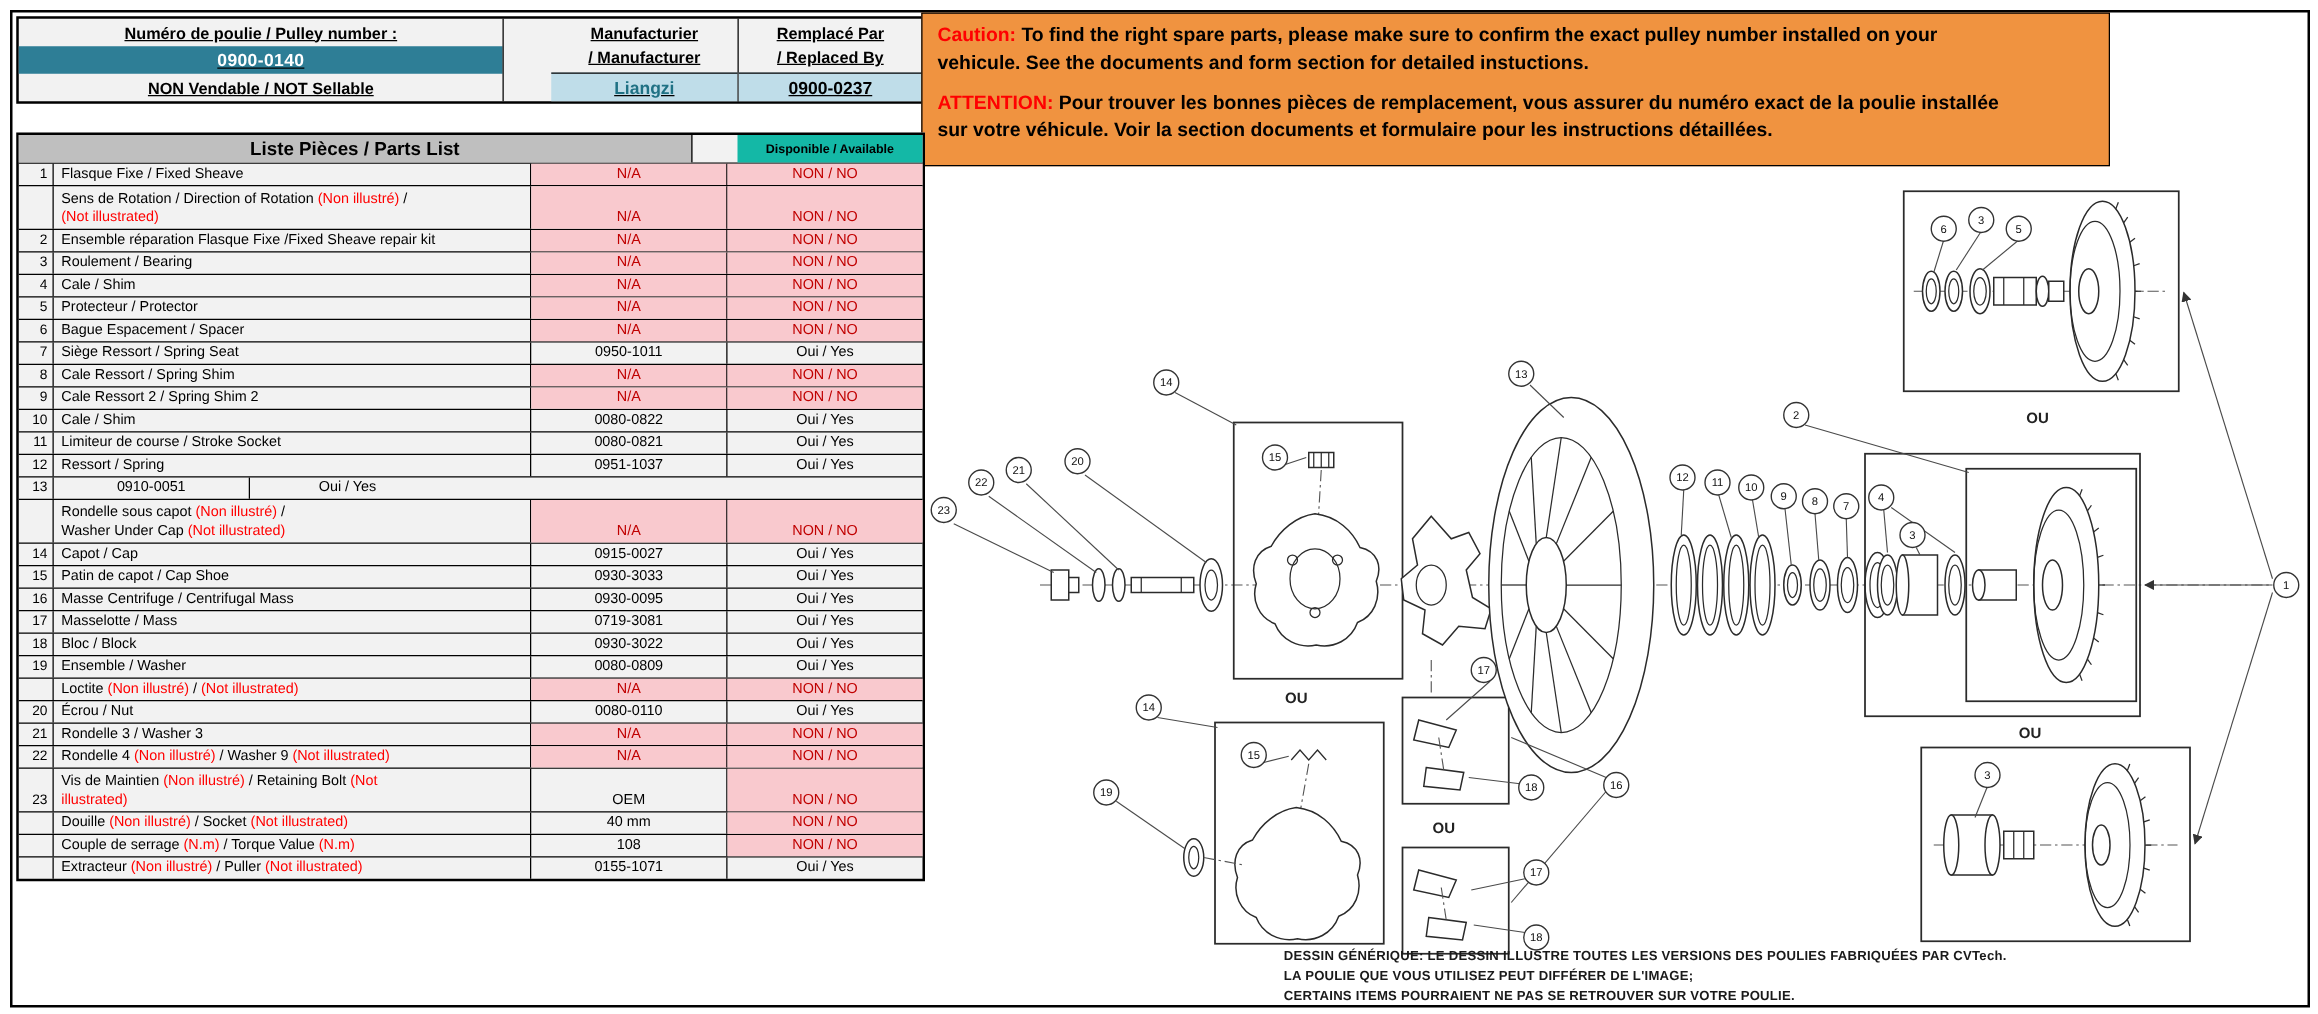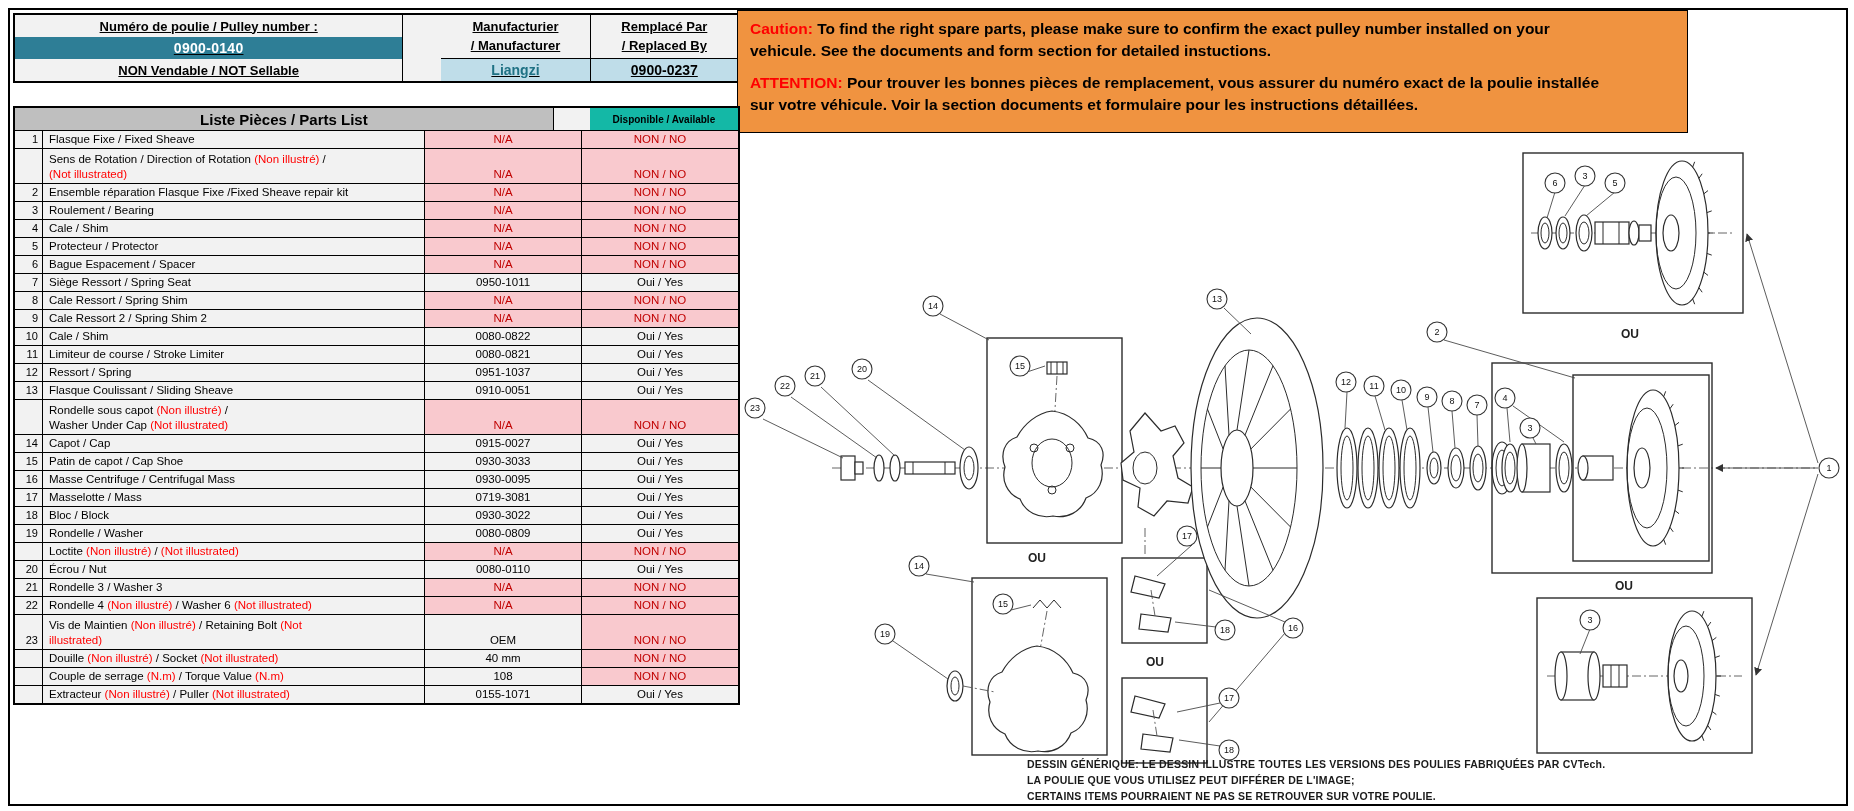--- a/index.html
+++ b/index.html
@@ -179,38 +179,35 @@
           <div class="pcell num">10</div>
           <div class="pcell desc">
             <div class="dline"><span>Cale / Shim</span></div>
           </div>
           <div class="pcell part">0080-0822</div>
           <div class="pcell avail">Oui / Yes</div>
         </div>
         <div class="prow">
           <div class="pcell num">11</div>
           <div class="pcell desc">
-            <div class="dline"><span>Limiteur de course / Stroke Limiter</span></div>
+            <div class="dline"><span>Limiteur de course / Stroke Socket</span></div>
           </div>
           <div class="pcell part">0080-0821</div>
           <div class="pcell avail">Oui / Yes</div>
         </div>
         <div class="prow">
           <div class="pcell num">12</div>
           <div class="pcell desc">
             <div class="dline"><span>Ressort / Spring</span></div>
           </div>
           <div class="pcell part">0951-1037</div>
           <div class="pcell avail">Oui / Yes</div>
         </div>
         <div class="prow">
           <div class="pcell num">13</div>
-          <div class="pcell desc">
-            <div class="dline"><span>Flasque Coulissant / Sliding Sheave</span></div>
-          </div>
           <div class="pcell part">0910-0051</div>
           <div class="pcell avail">Oui / Yes</div>
         </div>
         <div class="prow dbl">
           <div class="pcell num"></div>
           <div class="pcell desc">
             <div class="dline"><span>Rondelle sous capot </span><span class="red">(Non illustré)</span><span> /</span></div>
             <div class="dline"><span>Washer Under Cap </span><span class="red">(Not illustrated)</span></div>
           </div>
           <div class="pcell part na">N/A</div>
@@ -252,21 +249,21 @@
           <div class="pcell num">18</div>
           <div class="pcell desc">
             <div class="dline"><span>Bloc / Block</span></div>
           </div>
           <div class="pcell part">0930-3022</div>
           <div class="pcell avail">Oui / Yes</div>
         </div>
         <div class="prow">
           <div class="pcell num">19</div>
           <div class="pcell desc">
-            <div class="dline"><span>Rondelle / Washer</span></div>
+            <div class="dline"><span>Ensemble / Washer</span></div>
           </div>
           <div class="pcell part">0080-0809</div>
           <div class="pcell avail">Oui / Yes</div>
         </div>
         <div class="prow">
           <div class="pcell num"></div>
           <div class="pcell desc">
             <div class="dline"><span>Loctite </span><span class="red">(Non illustré)</span><span> / </span><span class="red">(Not illustrated)</span></div>
           </div>
           <div class="pcell part na">N/A</div>
@@ -284,21 +281,21 @@
           <div class="pcell num">21</div>
           <div class="pcell desc">
             <div class="dline"><span>Rondelle 3 / Washer 3</span></div>
           </div>
           <div class="pcell part na">N/A</div>
           <div class="pcell avail no">NON / NO</div>
         </div>
         <div class="prow">
           <div class="pcell num">22</div>
           <div class="pcell desc">
-            <div class="dline"><span>Rondelle 4 </span><span class="red">(Non illustré)</span><span> / Washer 6 </span><span class="red">(Not illustrated)</span></div>
+            <div class="dline"><span>Rondelle 4 </span><span class="red">(Non illustré)</span><span> / Washer 9 </span><span class="red">(Not illustrated)</span></div>
           </div>
           <div class="pcell part na">N/A</div>
           <div class="pcell avail no">NON / NO</div>
         </div>
         <div class="prow dbl">
           <div class="pcell num">23</div>
           <div class="pcell desc">
             <div class="dline"><span>Vis de Maintien </span><span class="red">(Non illustré)</span><span> / Retaining Bolt </span><span class="red">(Not</span></div>
             <div class="dline"><span class="red">illustrated)</span></div>
           </div>

